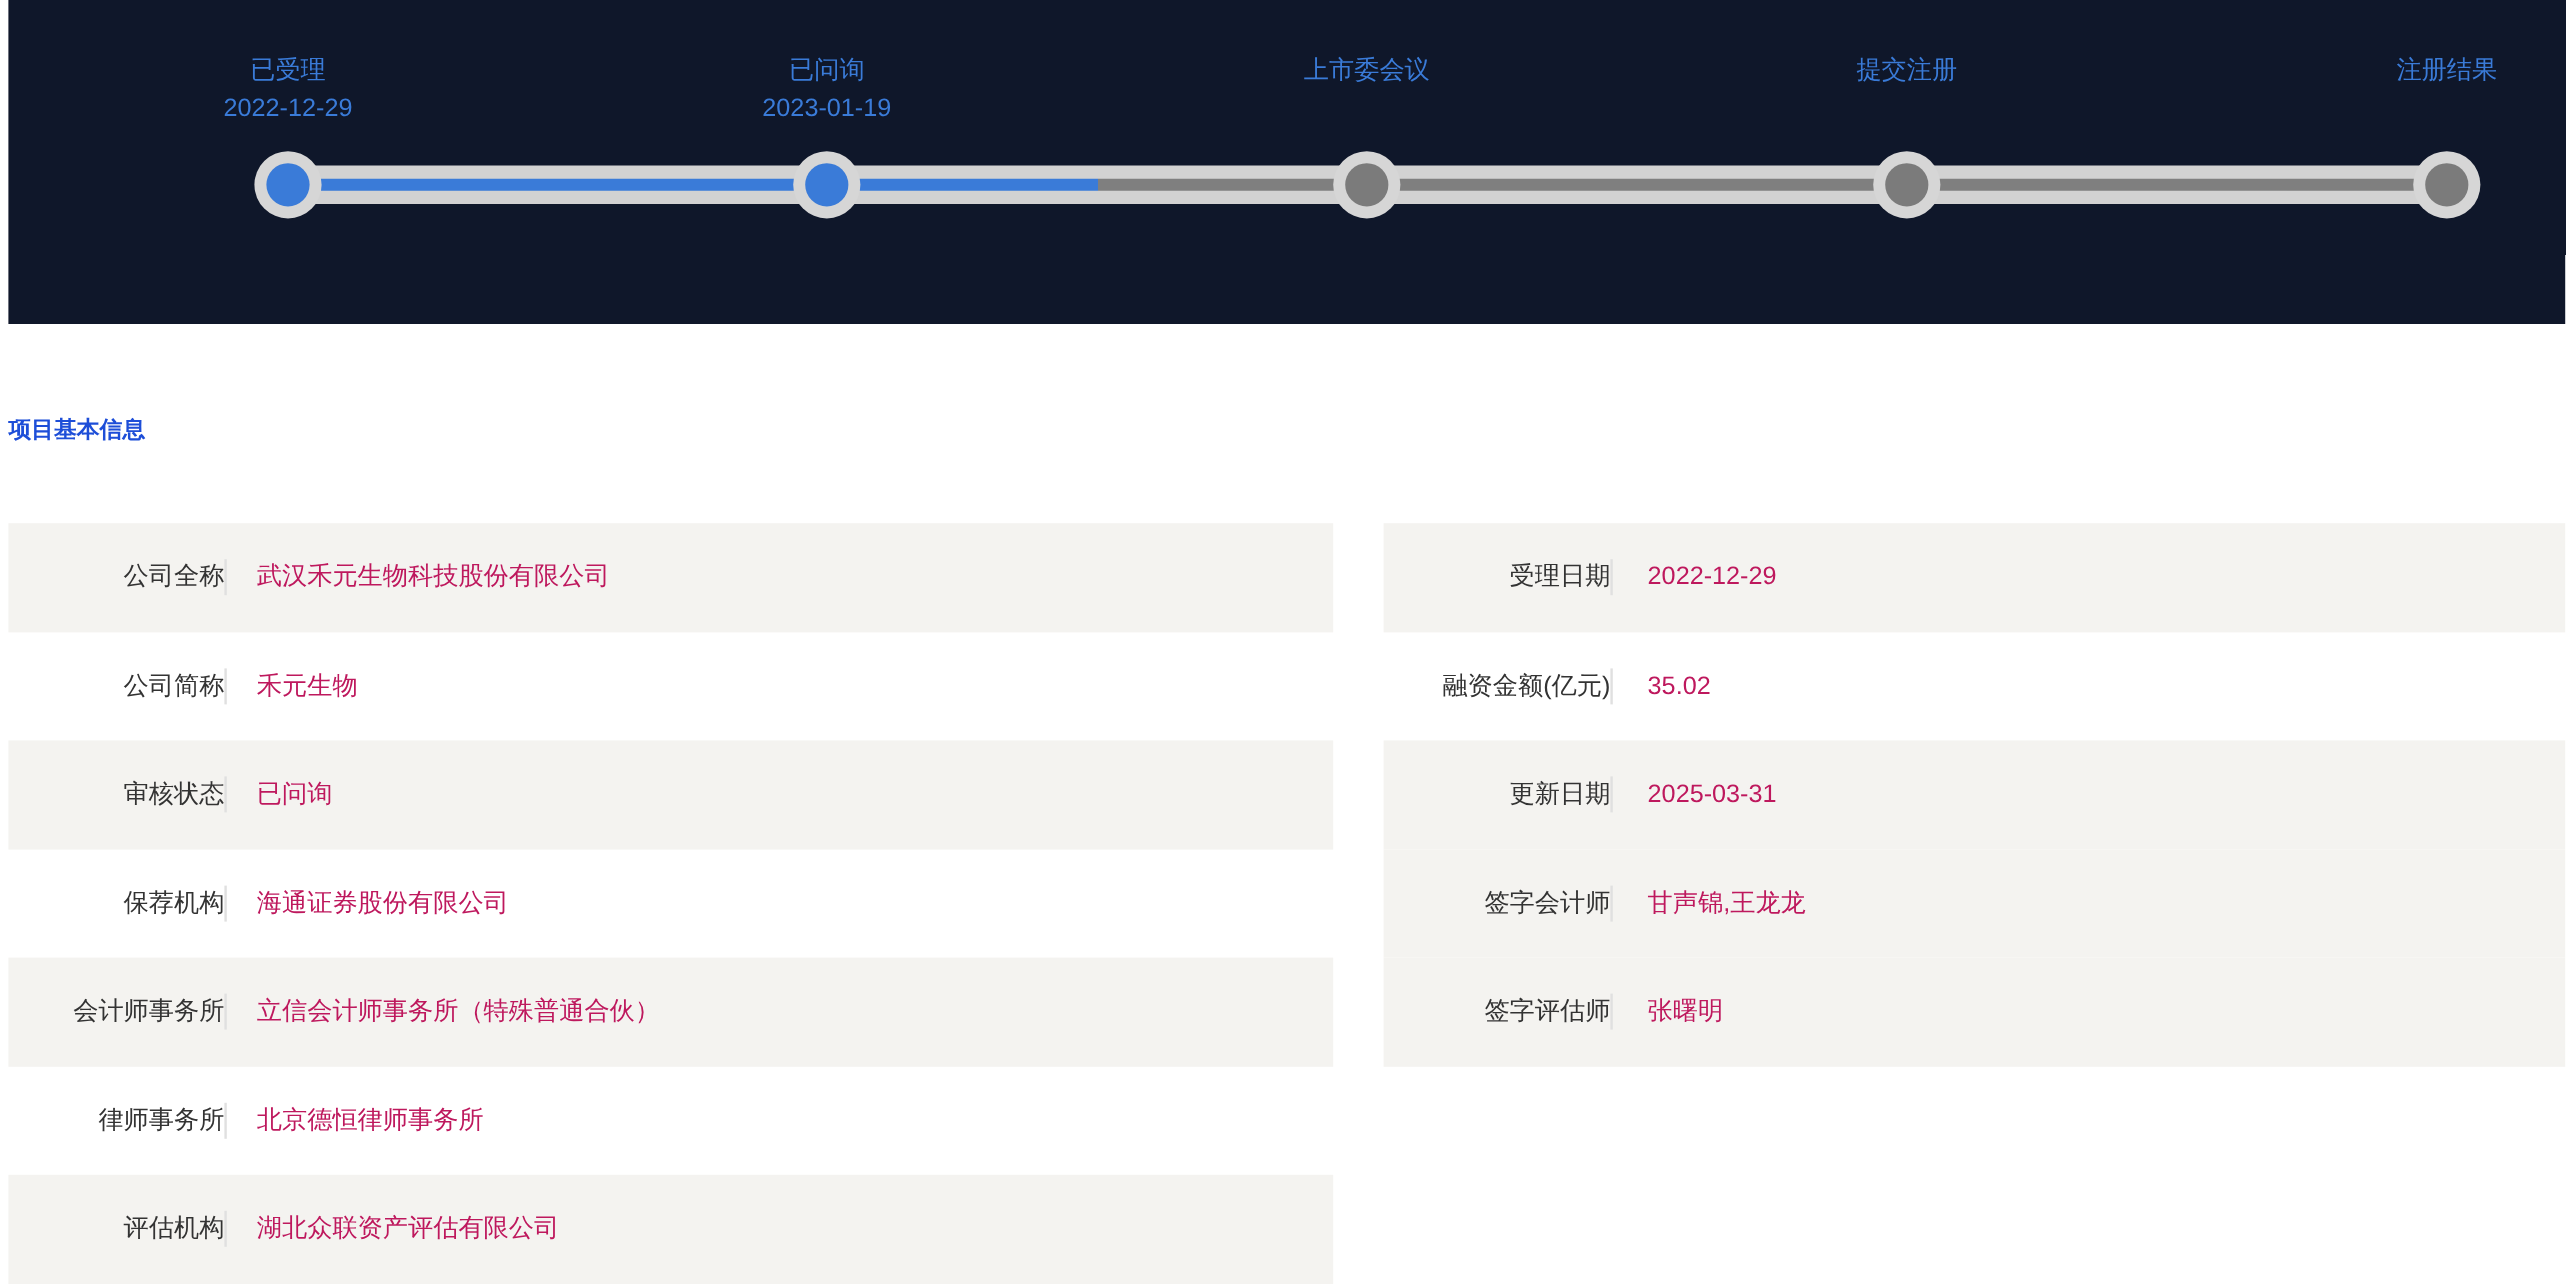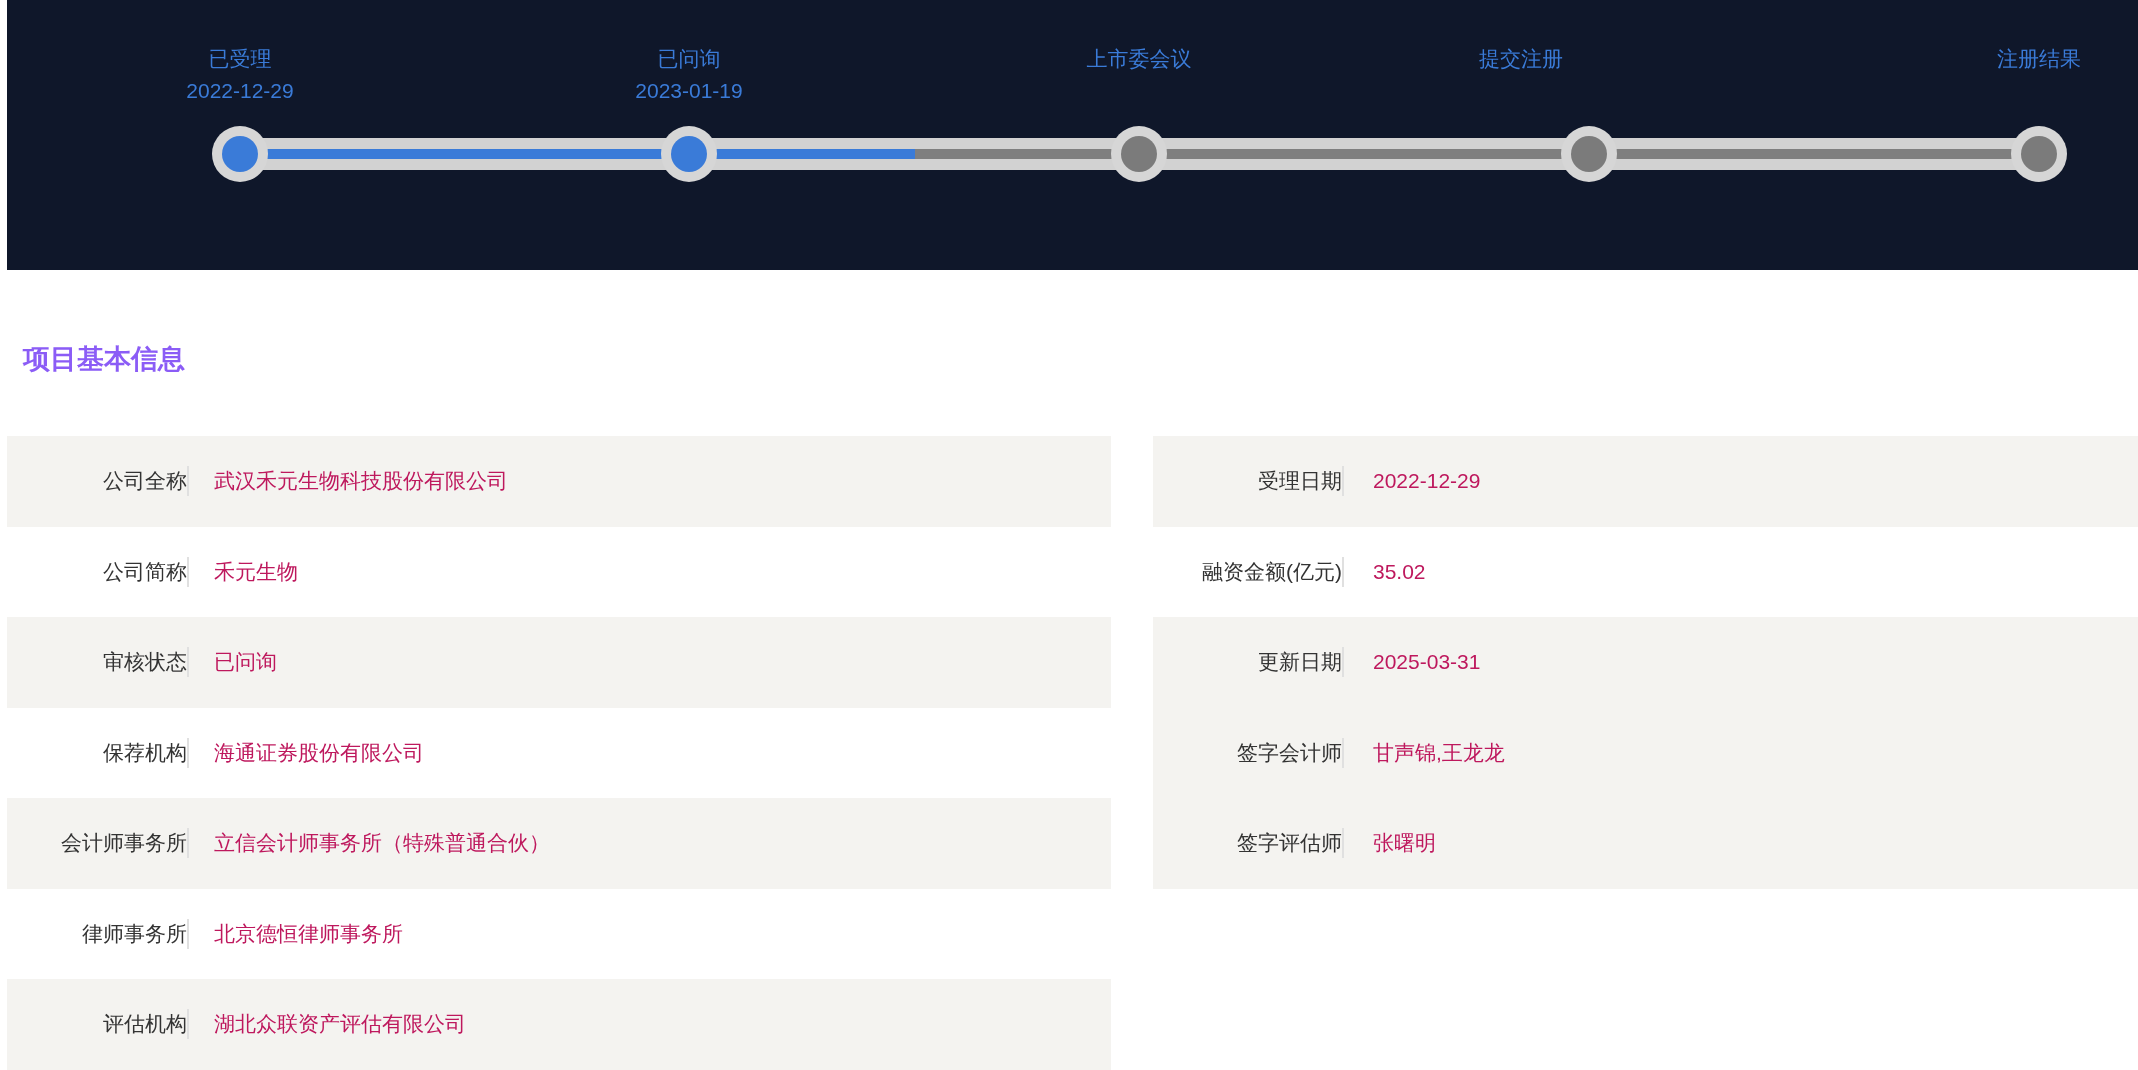--- a/index.html
+++ b/index.html
@@ -21,26 +21,26 @@
   .dot.pending { background:#7b7b7b; }
 
   .step-label { position:absolute; top:44px; width:300px; text-align:center;
                 color:#3a7bd8; font-size:21px; line-height:29px; font-weight:500; }
   .step-name { display:block; }
   .step-date { display:block; margin-top:3px; }
 
   .halo.s1 { left:205px; }  .dot.s1 { left:215px; }  .step-label.s1 { left:83px;  }
   .halo.s2 { left:654px; }  .dot.s2 { left:664px; }  .step-label.s2 { left:532px; }
   .halo.s3 { left:1104px; } .dot.s3 { left:1114px; } .step-label.s3 { left:982px; }
-  .halo.s4 { left:1554px; } .dot.s4 { left:1564px; } .step-label.s4 { left:1364px; }
+  .halo.s4 { left:1554px; } .dot.s4 { left:1564px; } .step-label.s4 { left:1432px; }
   .halo.s5 { left:2004px; } .dot.s5 { left:2014px; } .step-label.s5 { left:1882px; }
 
   
-  .section-title { position:absolute; left:23px; top:342px; font-size:27px; line-height:34px;
-                   font-weight:bold; color:#8b5cf6; }
+  .section-title { position:absolute; left:7px; top:342px; font-size:19px; line-height:34px;
+                   font-weight:bold; color:#1d4ed8; }
 
   
   .col { position:absolute; top:436px; }
   .col-left  { left:7px;    width:1104px; }
   .col-right { left:1153px; width:985px;  }
 
   .row { display:flex; align-items:center; height:90.5px; }
   .row.odd { background:#f4f3f0; }
 
   .row-label { flex:none; font-size:21px; line-height:28px; color:#333333;text-align:right; }

